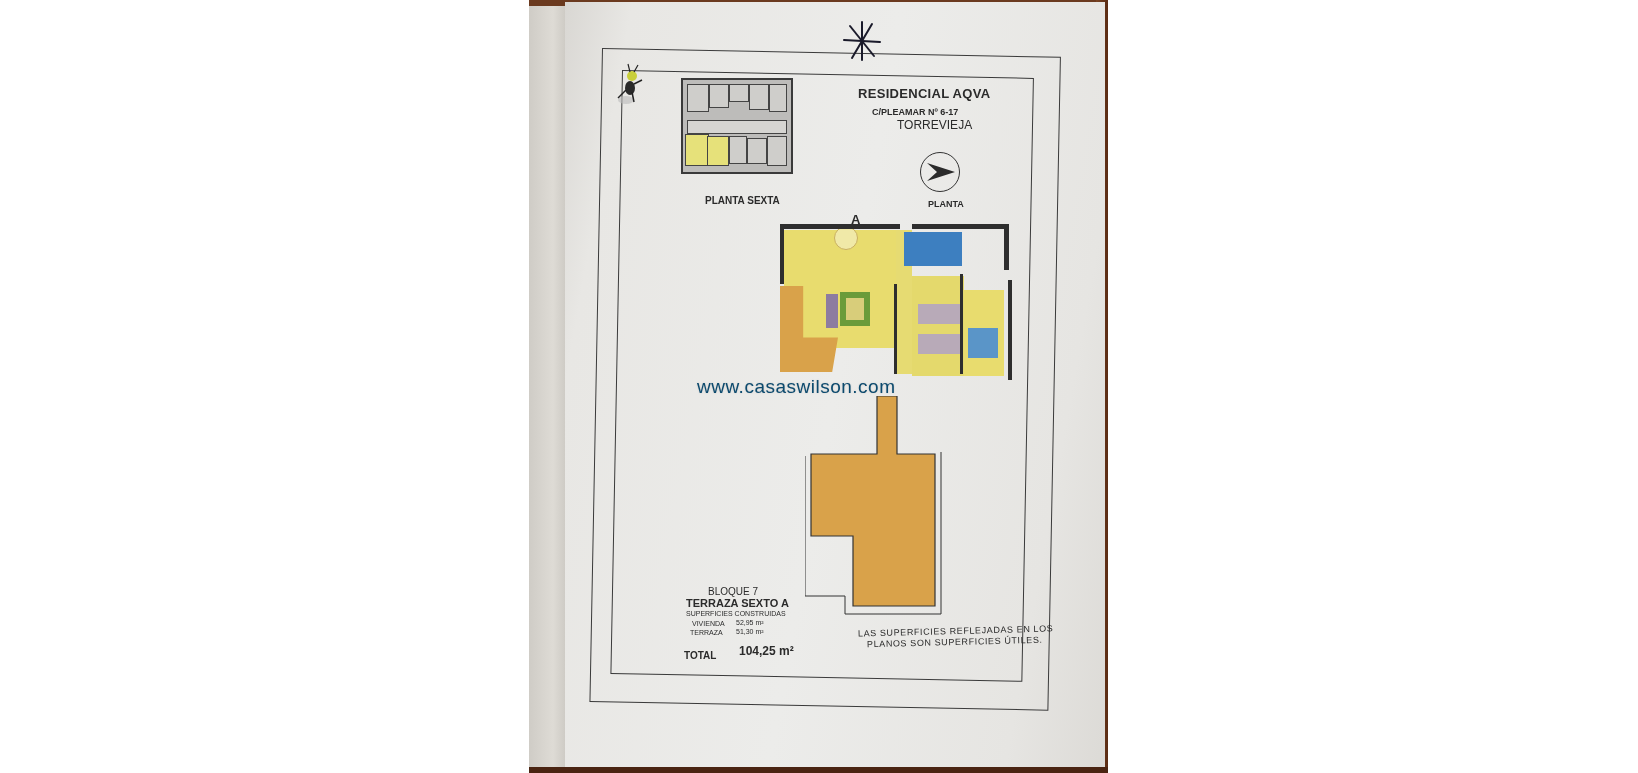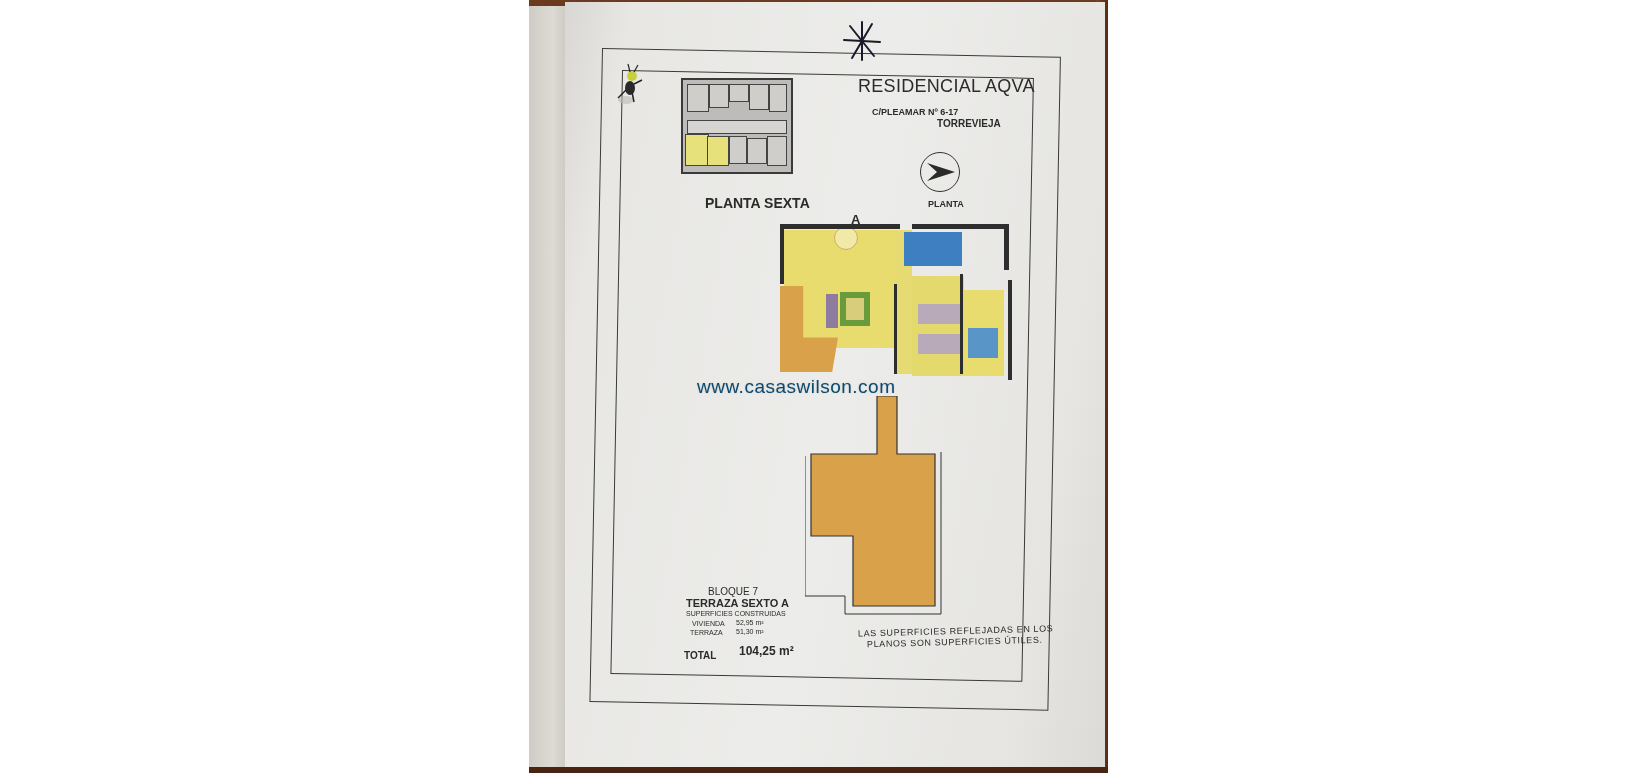--- a/index.html
+++ b/index.html
@@ -5,24 +5,24 @@
   html,body{margin:0;padding:0;}
   body{width:1638px;height:773px;background:#ffffff;position:relative;overflow:hidden;font-family:"Liberation Sans",sans-serif;}
   .photo{position:absolute;left:529px;top:0;width:579px;height:773px;background:#6b3a1f;overflow:hidden;}
   .wood-bottom{position:absolute;left:0;right:0;bottom:0;height:6px;background:#4a2412;}
   .wood-right{position:absolute;right:0;top:0;width:12px;height:773px;background:linear-gradient(90deg,#7a4424,#5a2c14);}
   .page-left{position:absolute;left:0;top:6px;width:40px;height:773px;background:linear-gradient(90deg,#cfccc6,#dedbd5 60%,#c9c6c0);}
   .page{position:absolute;left:36px;top:2px;width:540px;height:773px;background:linear-gradient(100deg,#d9d7d3 0%,#e8e7e4 10%,#ececea 50%,#e6e5e2 85%,#dcdad6 100%);transform:skewX(0deg);}
   .frame-outer{position:absolute;left:602px;top:48px;width:457px;height:652px;border:1.5px solid #3a3a3a;transform:rotate(1.1deg);transform-origin:top left;}
   .frame-inner{position:absolute;left:622px;top:70px;width:410px;height:602px;border:1.5px solid #3a3a3a;transform:rotate(1.1deg);transform-origin:top left;}
   .txt{position:absolute;color:#2b2b2b;white-space:nowrap;}
-  .title{left:858px;top:76px;font-size:18px;font-weight:normal;letter-spacing:.3px;}
+  .title{left:858px;top:86px;font-size:13px;font-weight:bold;letter-spacing:.3px;}
   .addr{left:872px;top:107px;font-size:9px;font-weight:bold;}
-  .city{left:897px;top:118px;font-size:10px;font-weight:bold;margin-left:40px;}
-  .planta{left:692px;top:195px;font-size:14px;font-weight:bold;padding-left:13px;}
+  .city{left:897px;top:118px;font-size:12px;font-weight:normal;}
+  .planta{left:692px;top:195px;font-size:10px;font-weight:bold;padding-left:13px;}
   .norte{left:928px;top:199px;font-size:9px;font-weight:bold;}
   .compass{position:absolute;left:920px;top:152px;width:38px;height:38px;border:1.5px solid #333;border-radius:50%;}
   .keyplan{position:absolute;left:681px;top:78px;width:108px;height:92px;background:#bdbcba;border:2px solid #3a3a3a;}
   .kp-cell{position:absolute;border:1.5px solid #444;background:#cfcecb;}
   .kp-yellow{background:#e6e17a;}
   .ant{position:absolute;left:612px;top:62px;width:34px;height:48px;}
   .asterisk{position:absolute;left:840px;top:20px;width:44px;height:42px;}
   .bloque{left:708px;top:586px;font-size:10px;}
   .vivienda-title{left:686px;top:597px;font-size:11px;font-weight:bold;}
   .sup{left:686px;top:610px;font-size:7px;}

